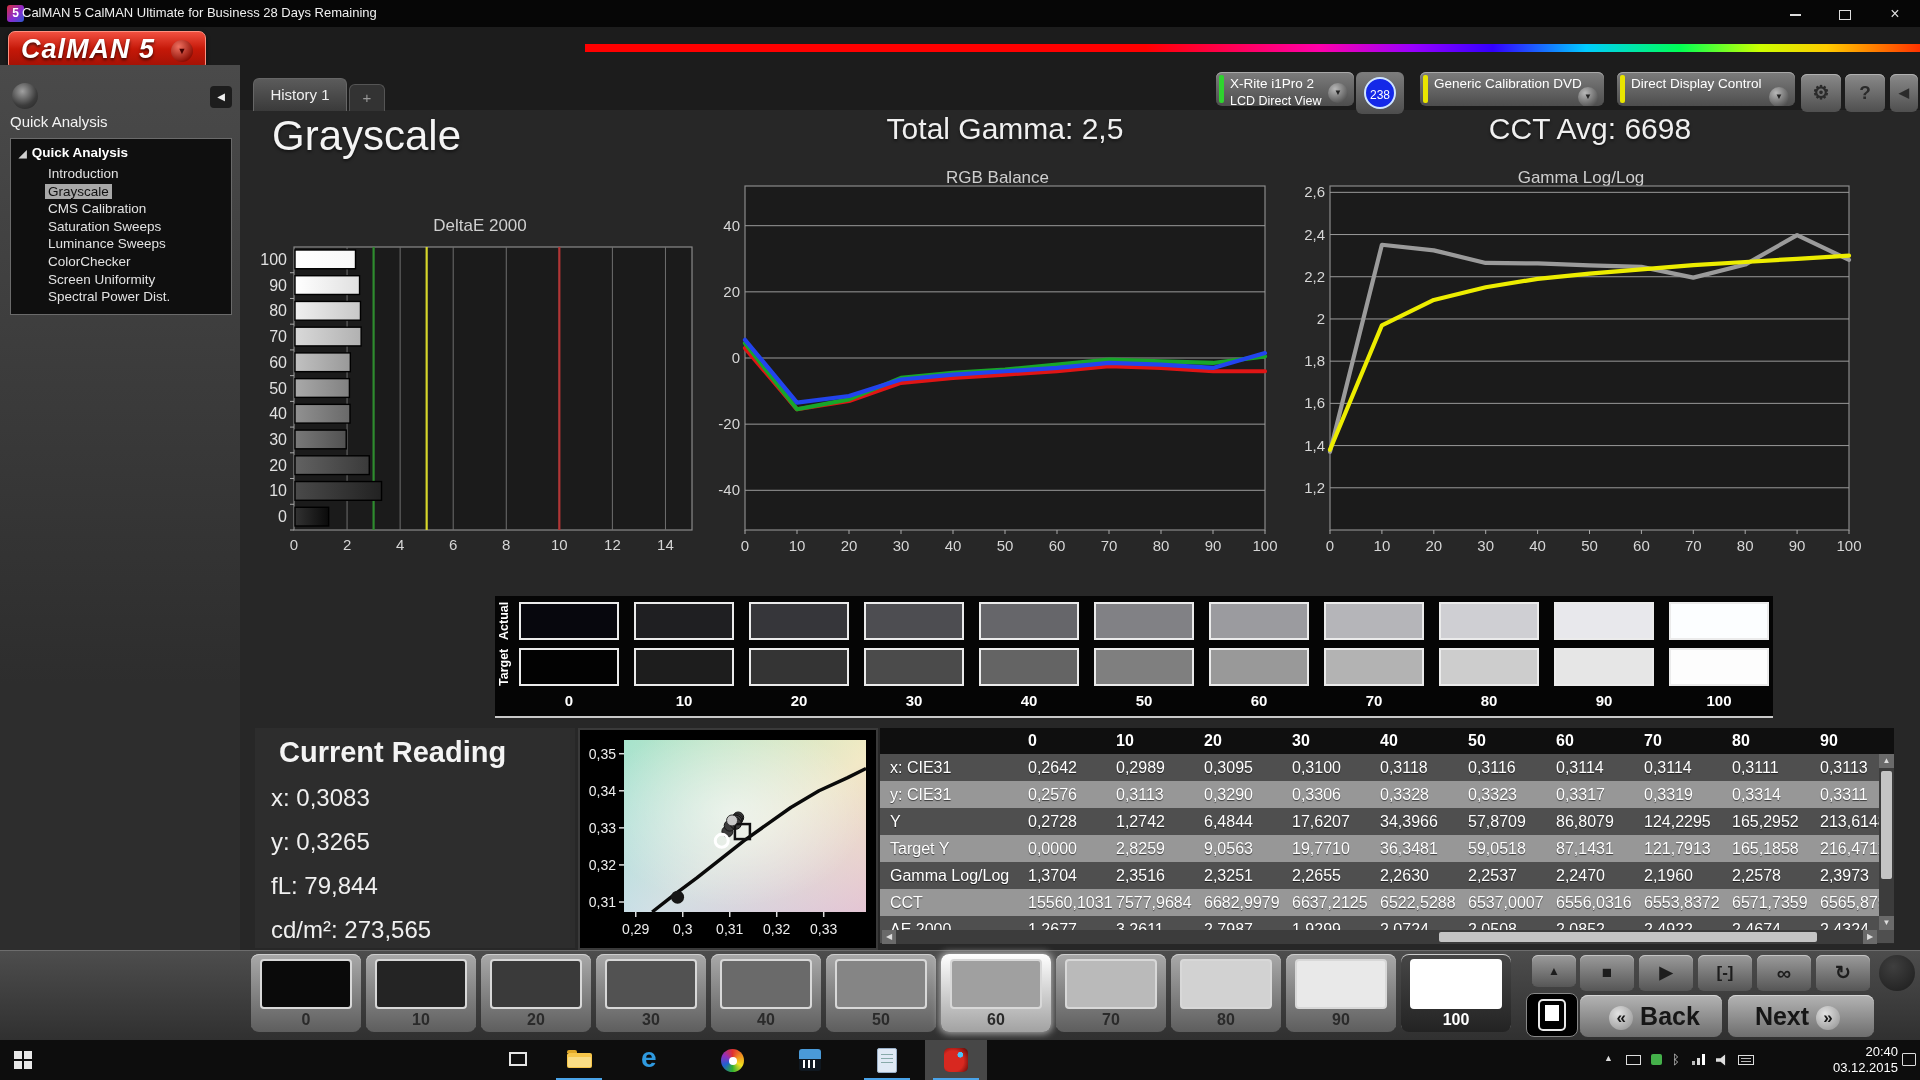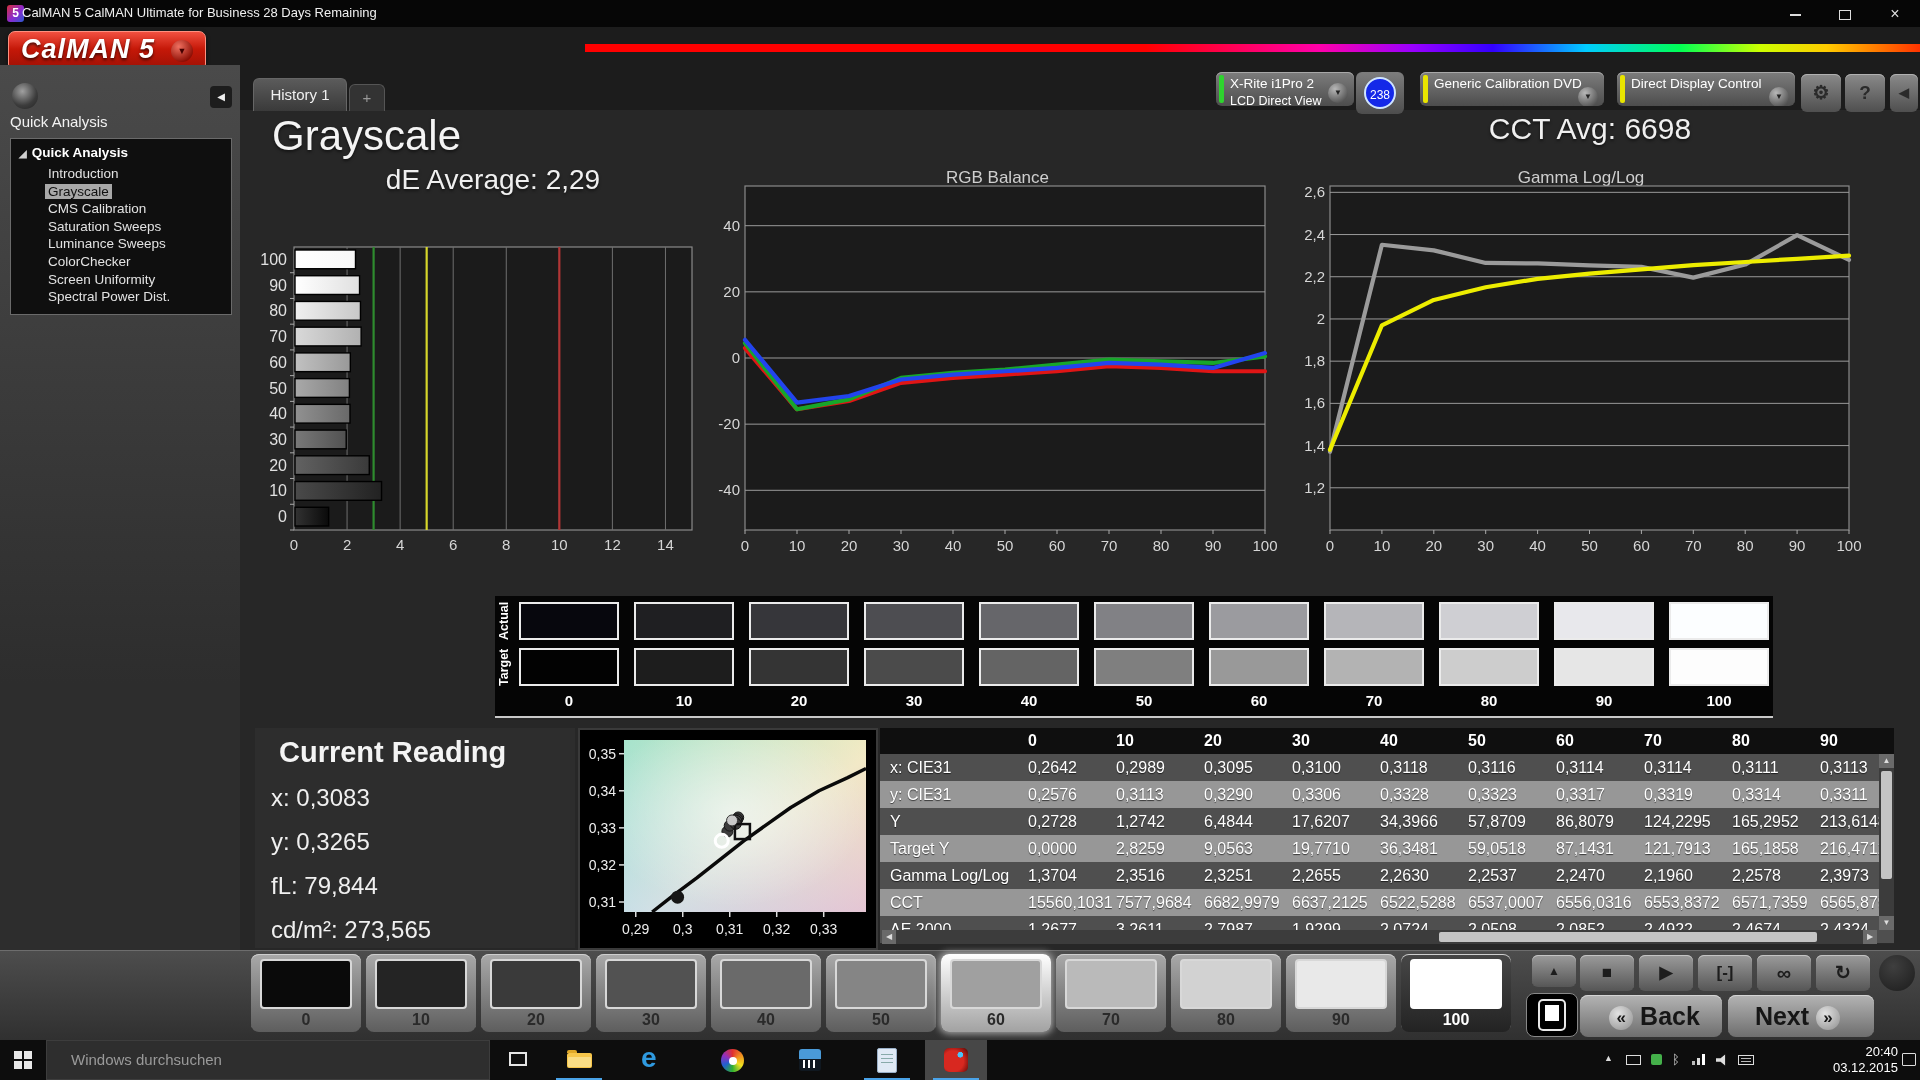--- a/index.html
+++ b/index.html
@@ -197,23 +197,24 @@
           <div class="tree-item" style="top: 79.8px;">Saturation Sweeps</div>
           <div class="tree-item" style="top: 97.4px;">Luminance Sweeps</div>
           <div class="tree-item" style="top: 115px;">ColorChecker</div>
           <div class="tree-item" style="top: 132.6px;">Screen Uniformity</div>
           <div class="tree-item" style="top: 150.2px;">Spectral Power Dist.</div>
         </div>
     </div>
   </div>
 
   <div class="abs h-page" style="left:272px;top:112px;">Grayscale</div>
-  <div class="abs h-sub" style="left:270px;top:164px;width:446px;">dE Average: 2,29</div>
+  <div class="abs h-big" style="left:730px;top:112px;width:550px;">Total Gamma: 2,5</div>
   <div class="abs h-big" style="left:1320px;top:112px;width:540px;">CCT Avg: 6698</div>
 
+  <div class="abs chart-title" style="left:250px;top:216px;width:460px;">DeltaE 2000</div>
   <div class="abs" style="left:250px;top:236px;">
     <svg id="svg-deltae" width="460" height="322">
         <rect x="44" y="11" width="398" height="283" fill="#1b1b1b" stroke="#8a8a8a" stroke-width="1.2"></rect>
         <text x="44" y="314" fill="#d6d6d6" font-size="15" text-anchor="middle">0</text>
         <line x1="97.06666666666666" y1="11" x2="97.06666666666666" y2="294" stroke="#6f6f6f" stroke-width="1"></line>
         <text x="97.06666666666666" y="314" fill="#d6d6d6" font-size="15" text-anchor="middle">2</text>
         <line x1="150.13333333333333" y1="11" x2="150.13333333333333" y2="294" stroke="#6f6f6f" stroke-width="1"></line>
         <text x="150.13333333333333" y="314" fill="#d6d6d6" font-size="15" text-anchor="middle">4</text>
         <line x1="203.20000000000002" y1="11" x2="203.20000000000002" y2="294" stroke="#6f6f6f" stroke-width="1"></line>
         <text x="203.20000000000002" y="314" fill="#d6d6d6" font-size="15" text-anchor="middle">6</text>
@@ -683,21 +684,20 @@
     <div class="abs navbtn" style="left:1728px;width:146px;"><span>Next</span><span class="chev">»</span></div>
   </div>
 
   <div id="taskbar" class="abs">
     <div id="start" class="abs">
       <span class="w" style="left:14px;top:11px;"></span>
         <span class="w" style="left:24px;top:11px;"></span>
       <span class="w" style="left:14px;top:21px;"></span>
         <span class="w" style="left:24px;top:21px;"></span>
     </div>
-    <div id="search" class="abs">Windows durchsuchen</div>
     <div class="abs task-cell" style="left:496px;width:44px;">
       <div class="abs" style="left:13px;top:12px;width:18px;height:14px;border:2px solid #e4e4e4;box-sizing:border-box;"></div>
     </div>
     <div class="abs task-cell" style="left:548px;">
       <div class="abs" style="left:19px;top:13px;width:25px;height:15px;background:#f7c64a;border-radius:2px;">
         <div class="abs" style="left:0;top:-3px;width:10px;height:3px;background:#e0a828;border-radius:2px 2px 0 0;"></div>
         <div class="abs" style="left:1px;top:4px;width:23px;height:10px;background:#fadd85;border-radius:1px;"></div>
       </div>
       <div class="underline"></div>
     </div>

